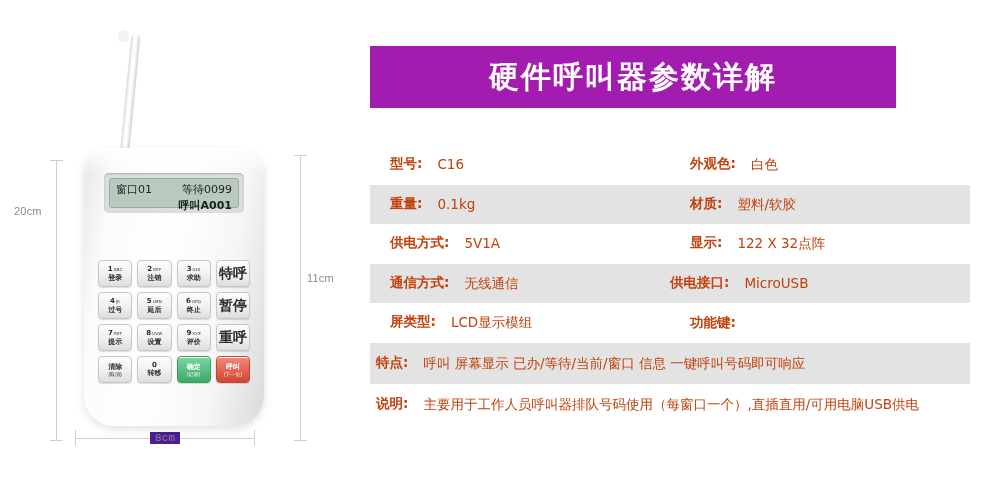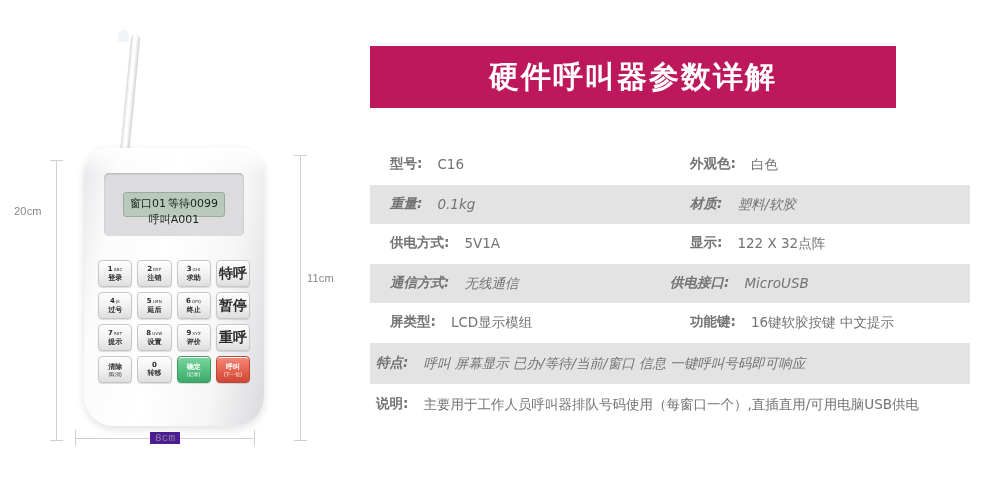--- a/index.html
+++ b/index.html
@@ -65,37 +65,37 @@
     box-shadow:0 3px 9px rgba(0,0,0,.12), inset 0 1px 0 #fff;
   }
   #device-top-bevel{
     position:absolute;left:0;top:0;right:0;height:26px;
     border-radius:24px 24px 0 0;
     background:linear-gradient(180deg,rgba(255,255,255,.95),rgba(255,255,255,0));
   }
 
   
   #lcd-bezel{
-    position:absolute;left:20px;top:25px;width:140px;height:63px;
+    position:absolute;left:20px;top:25px;width:140px;height:40px;
     background:#dcdcde;border-radius:5px;
     box-shadow:inset 0 1px 2px rgba(0,0,0,.20);
-    padding:19px;box-sizing:border-box;
+    padding:5px;box-sizing:border-box;
   }
   #lcd-screen{
     width:100%;height:100%;
     background:#b9c9bd;
     border:1px solid #9aaa9e;
     border-radius:3px;
     box-sizing:border-box;
     padding:3px 6px 0 6px;
     font-family:"DejaVu Sans","Liberation Sans",sans-serif;
     color:#16251a;
   }
   .lcd-row{display:flex;justify-content:space-between;font-size:11px;line-height:1.45;}
-  .lcd-row.second{justify-content:center;}
+  .lcd-row.second{justify-content:flex-end;font-weight:bold;}
 
   
   #keypad{
     position:absolute;left:14px;top:112px;width:152px;
     display:grid;grid-template-columns:repeat(4,1fr);
     gap:5px 5px;
   }
   .key{
     height:25px;border-radius:4px;
     background:linear-gradient(180deg,#fdfdfd 0%,#f1f1f1 52%,#dededf 100%);
@@ -121,38 +121,38 @@
     background:linear-gradient(180deg,#f08b7e 0%,#e4614f 55%,#cf4736 100%);
     border-color:#c34432;color:#ffffff;
   }
 
   
   #spec-panel{
     position:absolute;left:370px;top:0;width:600px;height:492px;
   }
   #spec-title-bar{
     position:absolute;left:0;top:46px;width:526px;height:62px;
-    background:#be185d;
+    background:#a21caf;
     display:flex;align-items:center;justify-content:center;
   }
   #spec-title{
     color:#ffffff;font-size:30px;font-weight:bold;letter-spacing:2px;
     font-family:"DejaVu Sans","Liberation Sans",sans-serif;
   }
 
   #spec-table{position:absolute;left:0;top:145px;width:600px;}
   .spec-row{
     display:flex;align-items:center;
     padding:10px 0 10px 20px;
     box-sizing:border-box;
     font-size:13.5px;
-    color:#737373;
+    color:#c2410c;
     font-family:"DejaVu Sans","Liberation Sans",sans-serif;
   }
-  .spec-row.shaded{background:#e3e3e3;font-style:italic;}
+  .spec-row.shaded{background:#e3e3e3;}
   .spec-cell{display:flex;align-items:flex-start;}
   .spec-cell.left{width:300px;flex:0 0 300px;}
   .spec-cell.right{flex:1;}
   .spec-cell.full{flex:1;padding-right:20px;}
   .spec-key{font-weight:bold;white-space:nowrap;}
   .spec-val{margin-left:15px;line-height:1.45;}
   .spec-row.tall{padding-top:11px;padding-bottom:11px;padding-left:6px;}
 </style>
 </head>
 <body>
@@ -334,21 +334,20 @@
           <span class="spec-val">MicroUSB</span>
         </div>
       </div>
       <div class="spec-row">
         <div class="spec-cell left">
           <span class="spec-key">屏类型:</span>
           <span class="spec-val">LCD显示模组</span>
         </div>
         <div class="spec-cell right">
           <span class="spec-key">功能键:</span>
-          <span class="spec-val">16键软胶按键 中文提示</span>
         </div>
       </div>
       <div class="spec-row tall shaded">
         <div class="spec-cell full">
           <span class="spec-key">特点:</span>
           <span class="spec-val">呼叫 屏幕显示 已办/等待/当前/窗口 信息 一键呼叫号码即可响应</span>
         </div>
       </div>
       <div class="spec-row tall">
         <div class="spec-cell full">

